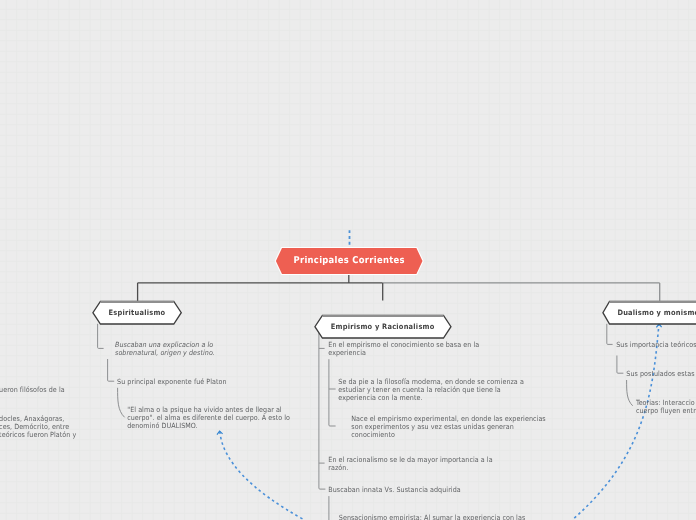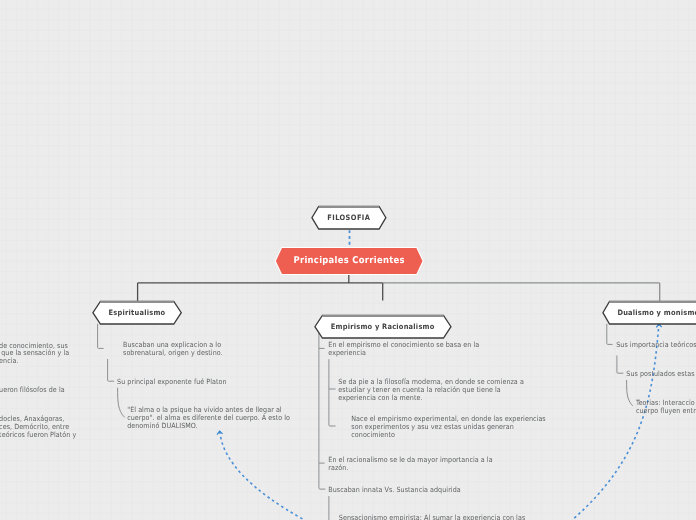--- a/index.html
+++ b/index.html
@@ -68,27 +68,20 @@
     <g stroke="#4a90d9" stroke-width="1.6" fill="none" stroke-dasharray="2.5 3.05">
       <path d="M219.8 431.5 C222.6 461 251.1 490.5 304.5 520"></path>
       <path d="M659.0 323.5 C653.0 389 647.2 454.5 572.2 520"></path>
     </g>
     <g stroke="#3184d0" stroke-width="1.15" fill="none" stroke-linecap="butt" stroke-linejoin="miter">
       <path d="M217.0 434.6 L219.6 431.1 L222.6 433.9"></path>
       <path d="M656.4 327.3 L659.0 323.8 L661.6 327.1"></path>
     </g>
   </svg>
 
-  <div class="hexwrap node-root" style="left:310.8px;top:205.2px;width:76px;height:25.4px;">
-    <svg width="76" height="25.4" viewBox="0 0 76 25.4">
-      <path d="M7.7 1.4 H68.1 L74.9 12.7 L68.1 24 H7.7 L0.9 12.7 Z" fill="#ffffff" stroke="#3d3d3d" stroke-width="1.3"></path>
-      <path d="M7.7 2.1 H68.1" stroke="#8f8f8f" stroke-width="2.0" fill="none"></path>
-    </svg>
-    <div class="hexlabel">FILOSOFIA</div>
-  </div>
 
   <div class="hexwrap node-accent" style="left:273.9px;top:245.6px;width:150.5px;height:30px;">
     <svg width="150.5" height="30" viewBox="0 0 150.5 30">
       <path d="M8.0 2.0 H142.4 L148.5 15.0 L142.4 28.0 H8.0 L1.9 15.0 Z" fill="#ee5f52" stroke="#ffffff" stroke-width="2.2" style="paint-order:stroke fill"></path>
     </svg>
     <div class="hexlabel">Principales Corrientes</div>
   </div>
 
   <div class="hexwrap node-branch" style="left:91.9px;top:299.9px;width:90.2px;height:25.4px;">
     <svg width="90.2" height="25.4" viewBox="0 0 90.2 25.4">
@@ -107,21 +100,21 @@
   </div>
 
   <div class="hexwrap node-branch" style="left:602.2px;top:299.9px;width:112.4px;height:25.4px;">
     <svg width="112.4" height="25.4" viewBox="0 0 112.4 25.4">
       <path d="M7.5 1.4 H103.9 L111.5 12.7 L103.9 24 H7.5 L0.9 12.7 Z" fill="#ffffff" stroke="#3d3d3d" stroke-width="1.3"></path>
       <path d="M7.5 2.1 H103.9" stroke="#8f8f8f" stroke-width="2.0" fill="none"></path>
     </svg>
     <div class="hexlabel">Dualismo y monismo</div>
   </div>
 
-  <div class="topic" style="left:123px;top:341.0px;">Buscaban una explicacion a lo
+  <div class="topic" style="left:115px;top:341.0px;font-style:italic;">Buscaban una explicacion a lo
 sobrenatural, origen y destino.</div>
   <div class="topic" style="left:117.1px;top:377.8px;">Su principal exponente fué Platon</div>
   <div class="topic" style="left:127.2px;top:405.8px;">"El alma o la psique ha vivido antes de llegar al
 cuerpo". el alma es diferente del cuerpo. A esto lo
 denominó DUALISMO.</div>
   <div class="topic" style="left:328.3px;top:341.1px;">En el empirismo el conocimiento se basa en la
 experiencia</div>
   <div class="topic" style="left:338.3px;top:377.7px;">Se da pie a la filosofía moderna, en donde se comienza a
 estudiar y tener en cuenta la relación que tiene la
 experiencia con la mente.</div>
@@ -130,21 +123,18 @@
 conocimiento</div>
   <div class="topic" style="left:328.3px;top:455.8px;">En el racionalismo se le da mayor importancia a la
 razón.</div>
   <div class="topic" style="left:328.3px;top:485.8px;">Buscaban innata Vs. Sustancia adquirida</div>
   <div class="topic" style="left:338.8px;top:513.8px;">Sensacionismo empirista: Al sumar la experiencia con las</div>
   <div class="topic" style="left:616.2px;top:340.8px;">Sus importancia teóricos </div>
   <div class="topic" style="left:626.3px;top:369.9px;">Sus postulados estas </div>
   <div class="topic" style="left:635.9px;top:398.6px;">Teorias: Interaccio
 cuerpo fluyen entr</div>
 
-  <div class="clip-left" style="left:-0.9px;top:341.5px;">de conocimiento, sus
- que la sensación y la
-encia.</div>
   <div class="clip-left" style="left:-0.9px;top:385.9px;">ueron filósofos de la</div>
   <div class="clip-left" style="left:-0.9px;top:414.9px;">docles, Anaxágoras,
 ces, Demócrito, entre
 teóricos fueron Platón y</div>
 
 </div>
 
 </body></html>

